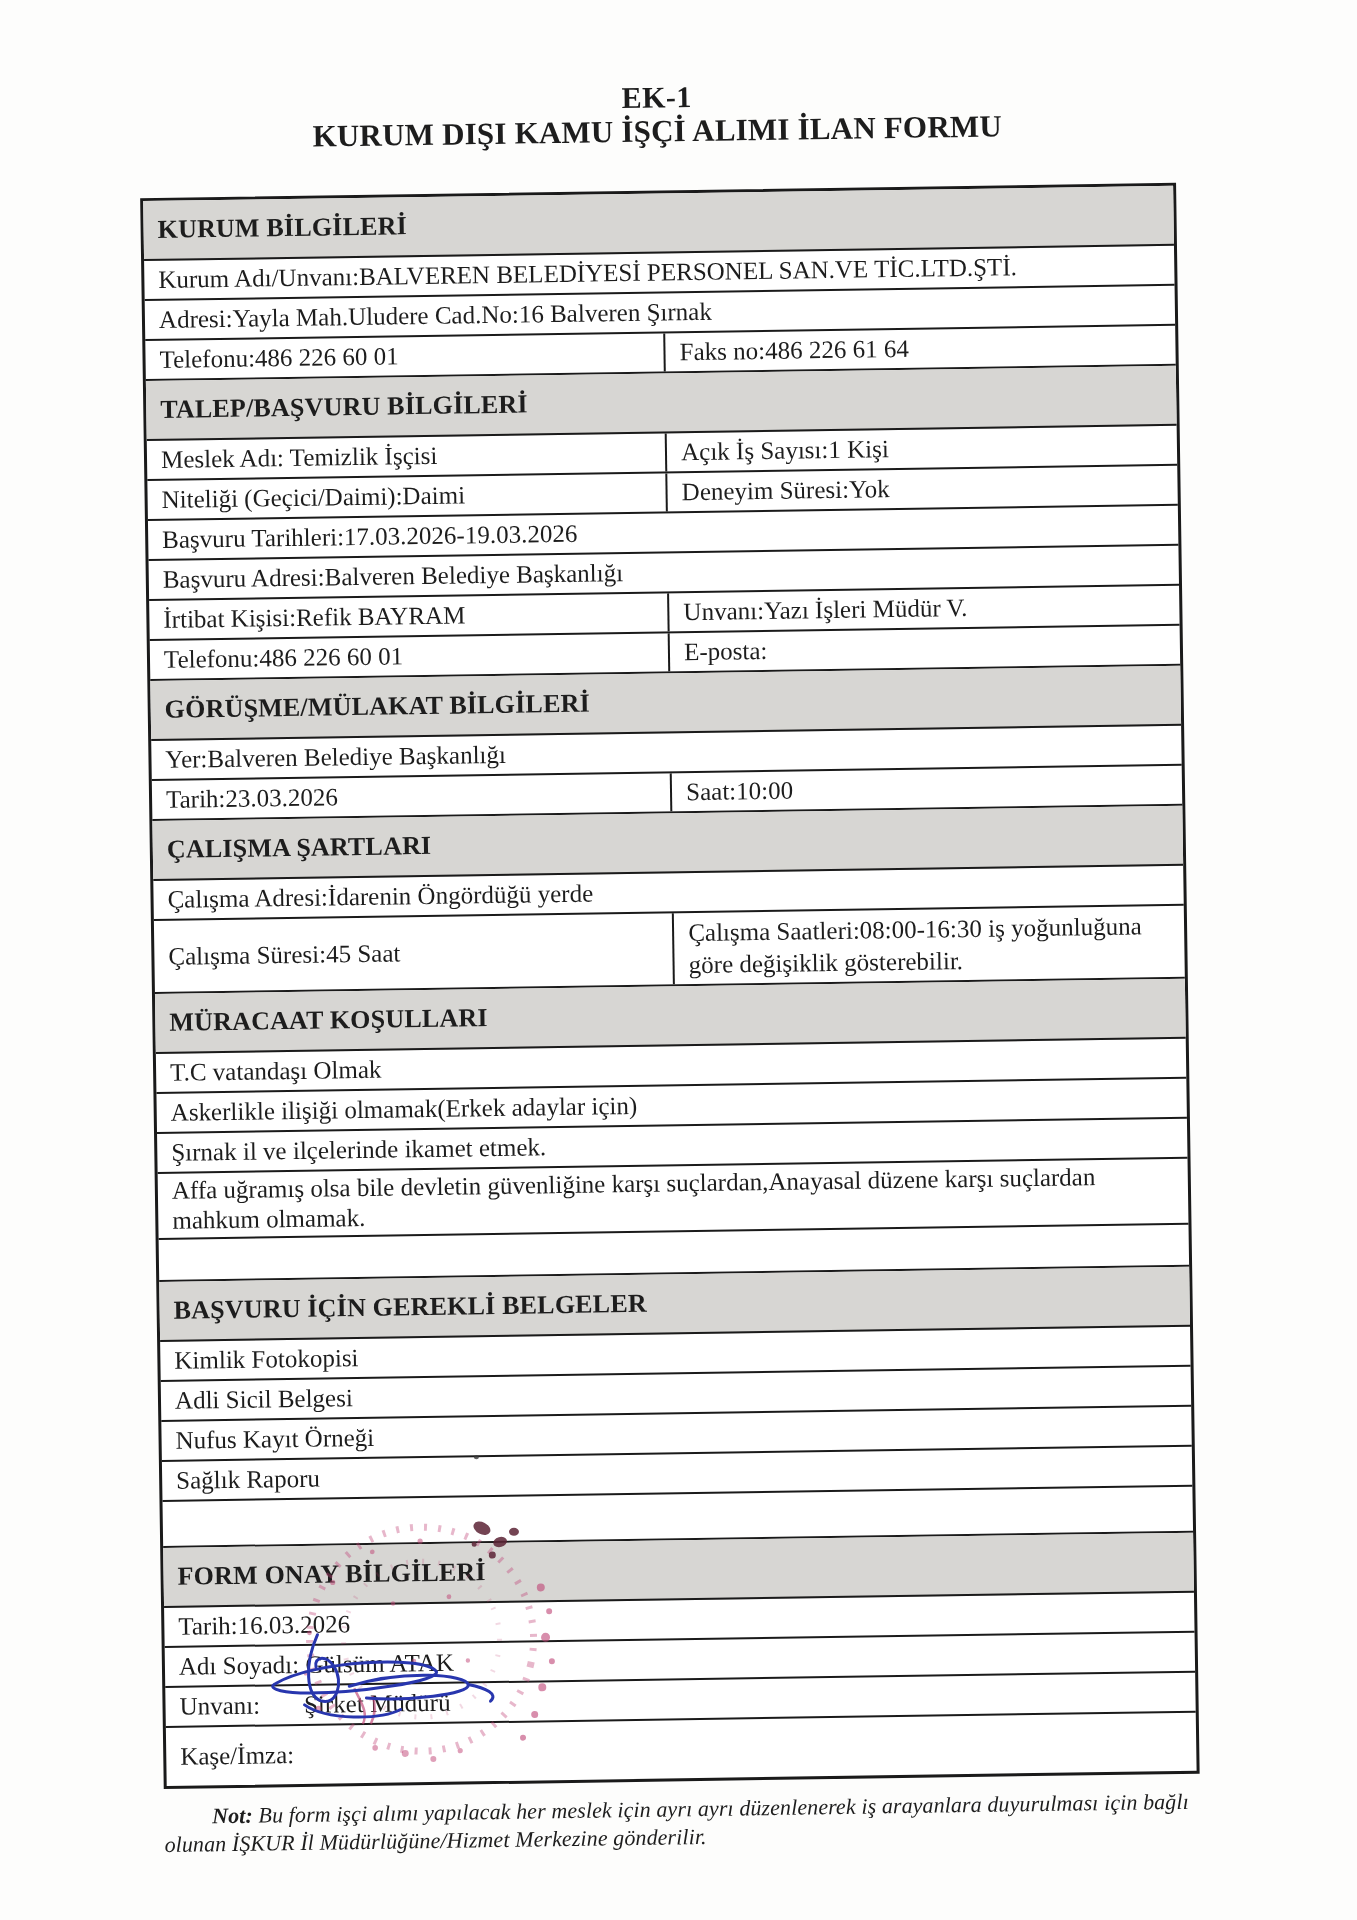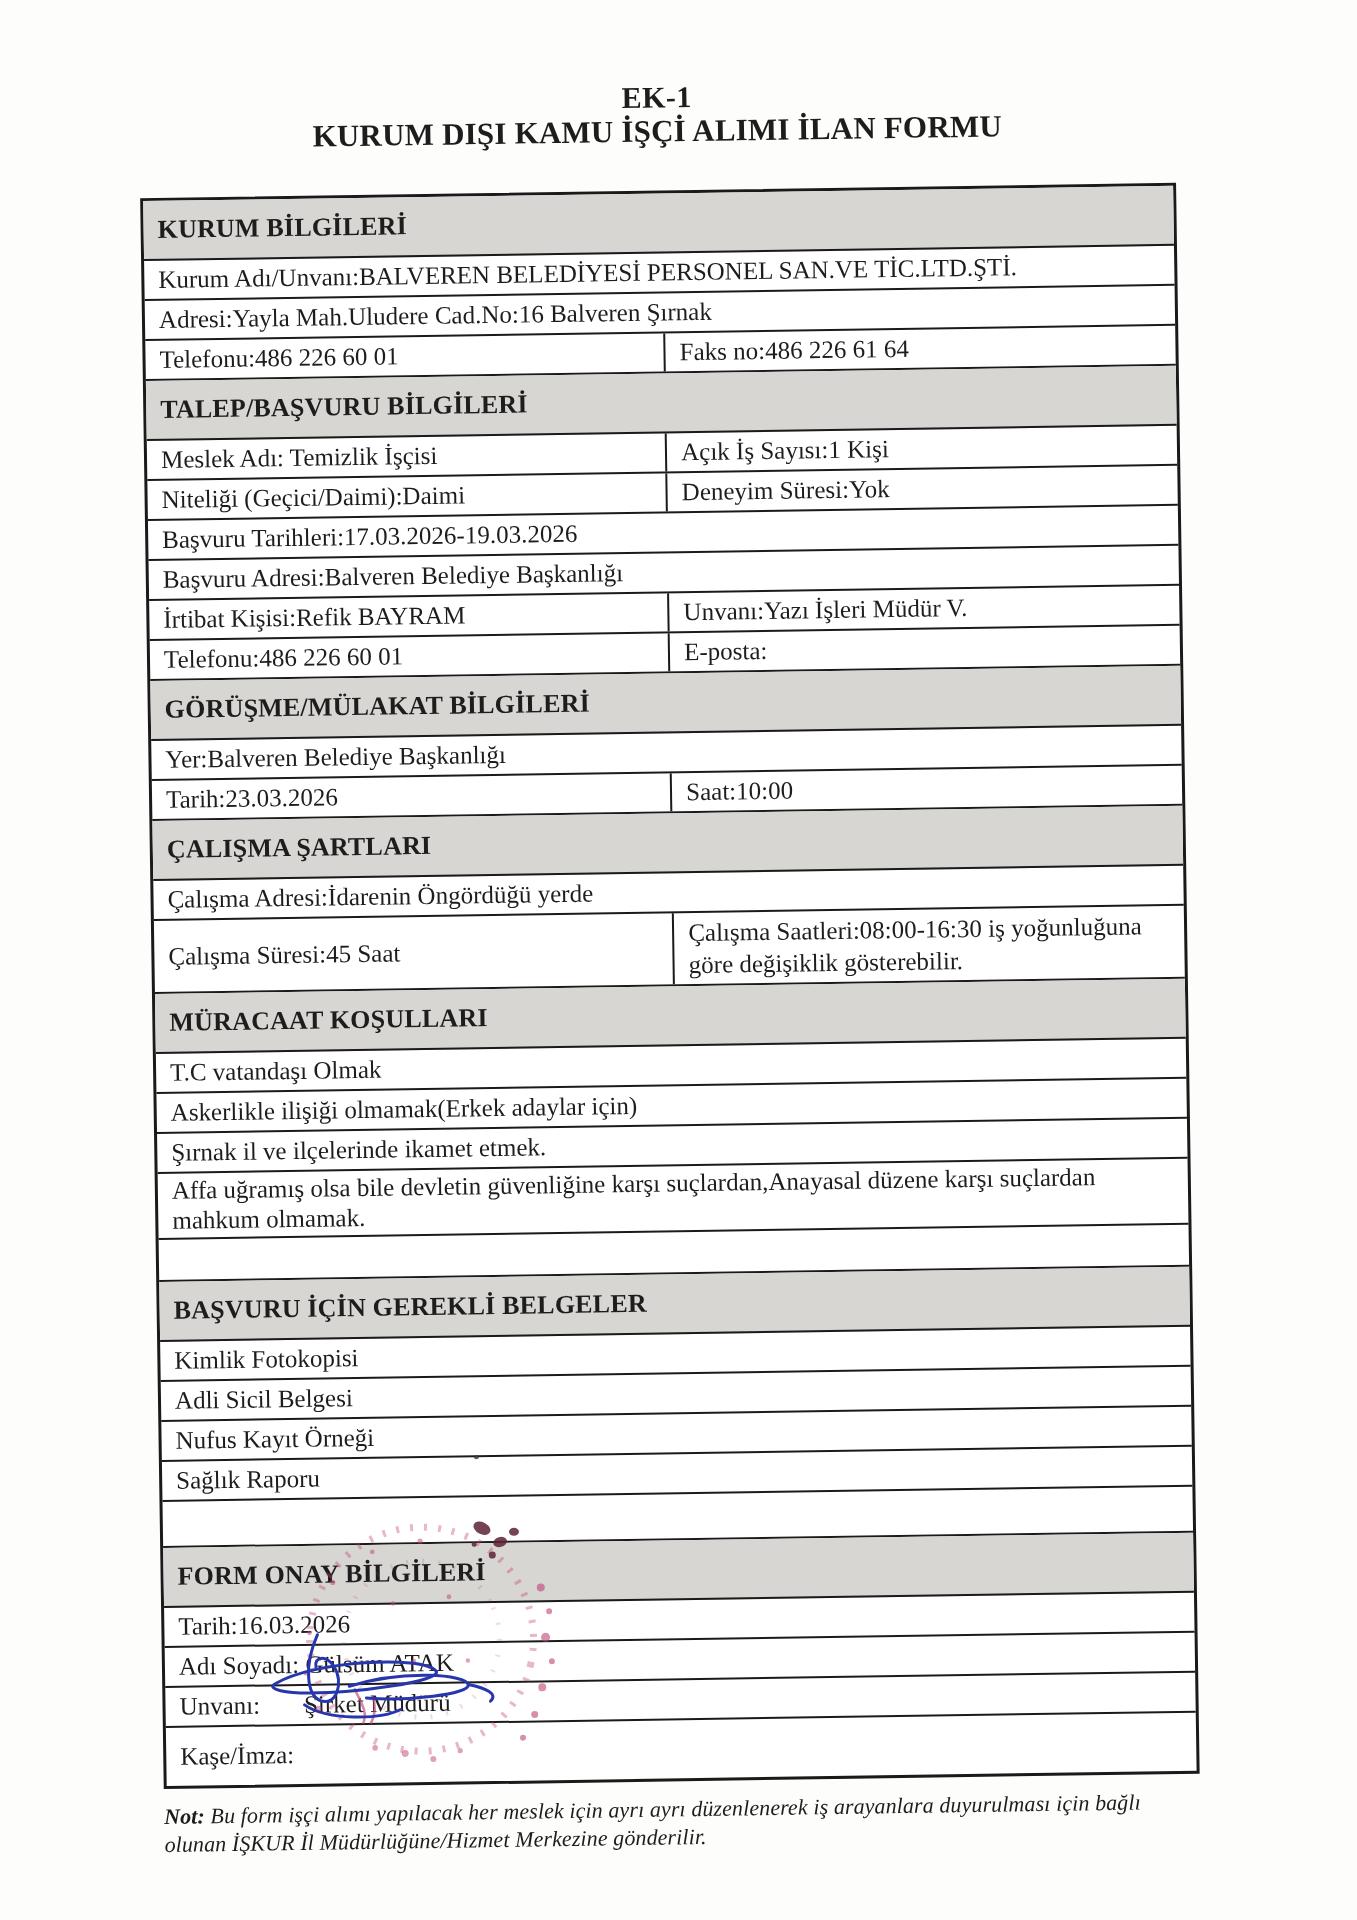--- a/index.html
+++ b/index.html
@@ -57,21 +57,21 @@
   }
   .cell-r{flex:1;display:flex;align-items:center;padding:0 14px;}
   .cell-r.wrap{line-height:1.25;padding:4px 14px;}
   .gap-left{margin-left:44px;}
 
   .note{
     margin:14px 0 0 0;width:1040px;
     font-size:22px;font-style:italic;line-height:1.3;
     letter-spacing:.1px;
   }
-  .note b{font-style:italic;}
+  .note b{font-style:italic;margin-left:48px;}
 
   
   .marks{
     position:absolute;left:92px;top:1427px;
     width:340px;height:330px;
     pointer-events:none;
   }
   .speck{
     position:absolute;left:315px;top:1372px;width:5px;height:4px;
     background:#3a3a3a;border-radius:50%;opacity:.8;

